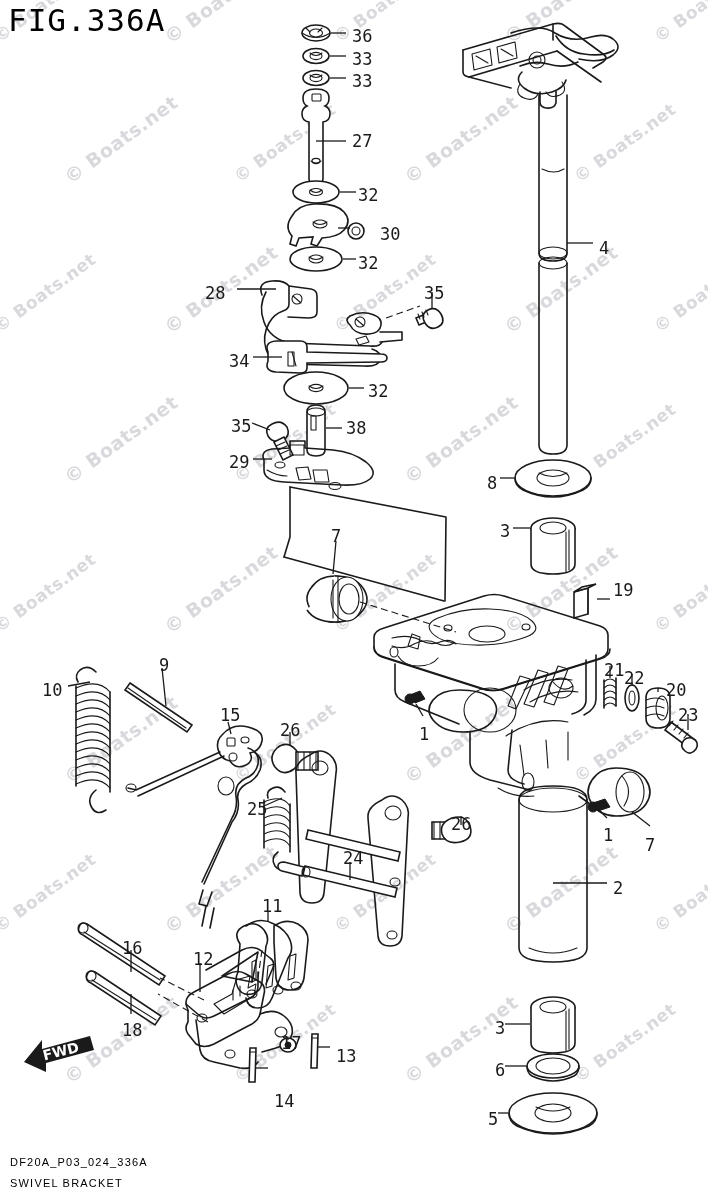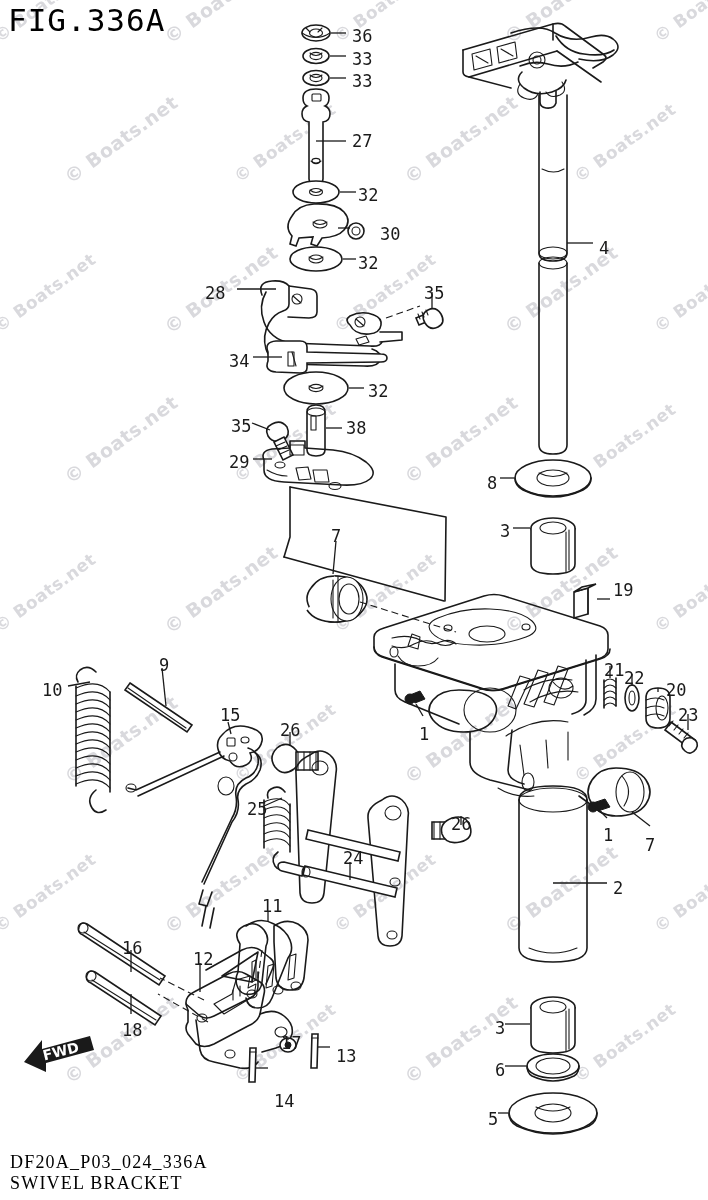--- a/index.html
+++ b/index.html
@@ -51,23 +51,23 @@
     font-family: "DejaVu Sans Mono", monospace;
     z-index: 20;
   }
   #footer {
     position: absolute;
     left: 10px; top: 1152px;
     z-index: 20;
     line-height: 21px;
   }
   #footer div {
-    font-size: 18px;
+    font-size: 11px;
     letter-spacing: 1.2px;
-    font-family: Liberation Serif, serif;
+    font-family: Liberation Sans, sans-serif;
   }
   
   .callout {
     position: absolute;
     font-family: "DejaVu Sans Mono", monospace;
     font-size: 17px;
     color: #1a1a1a;
     z-index: 15;
     white-space: nowrap;
     text-align: center;

